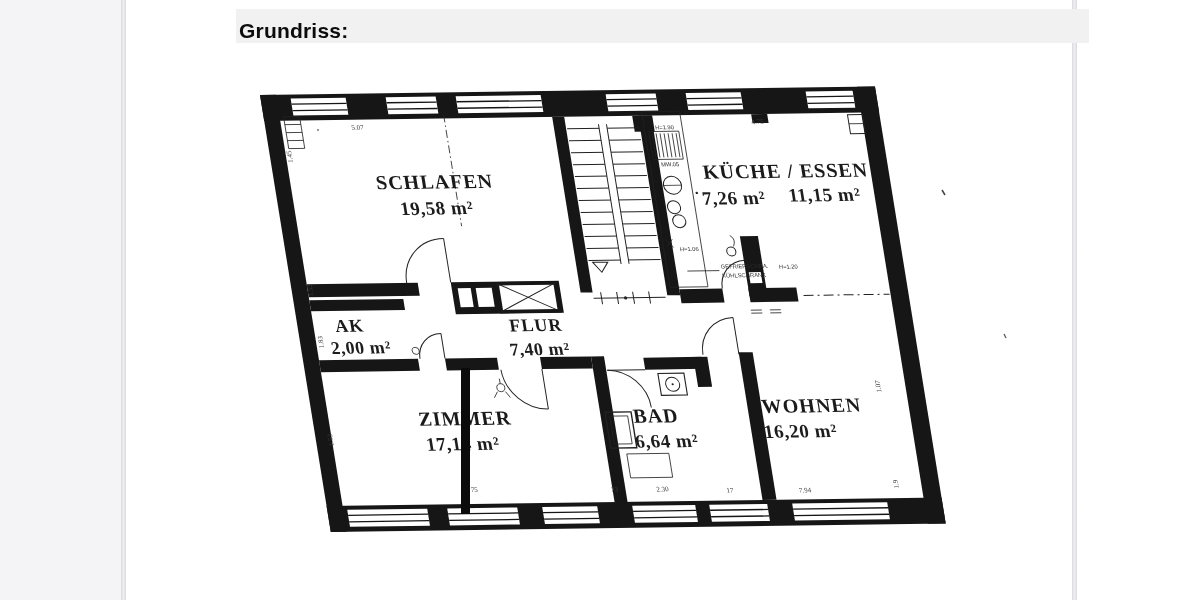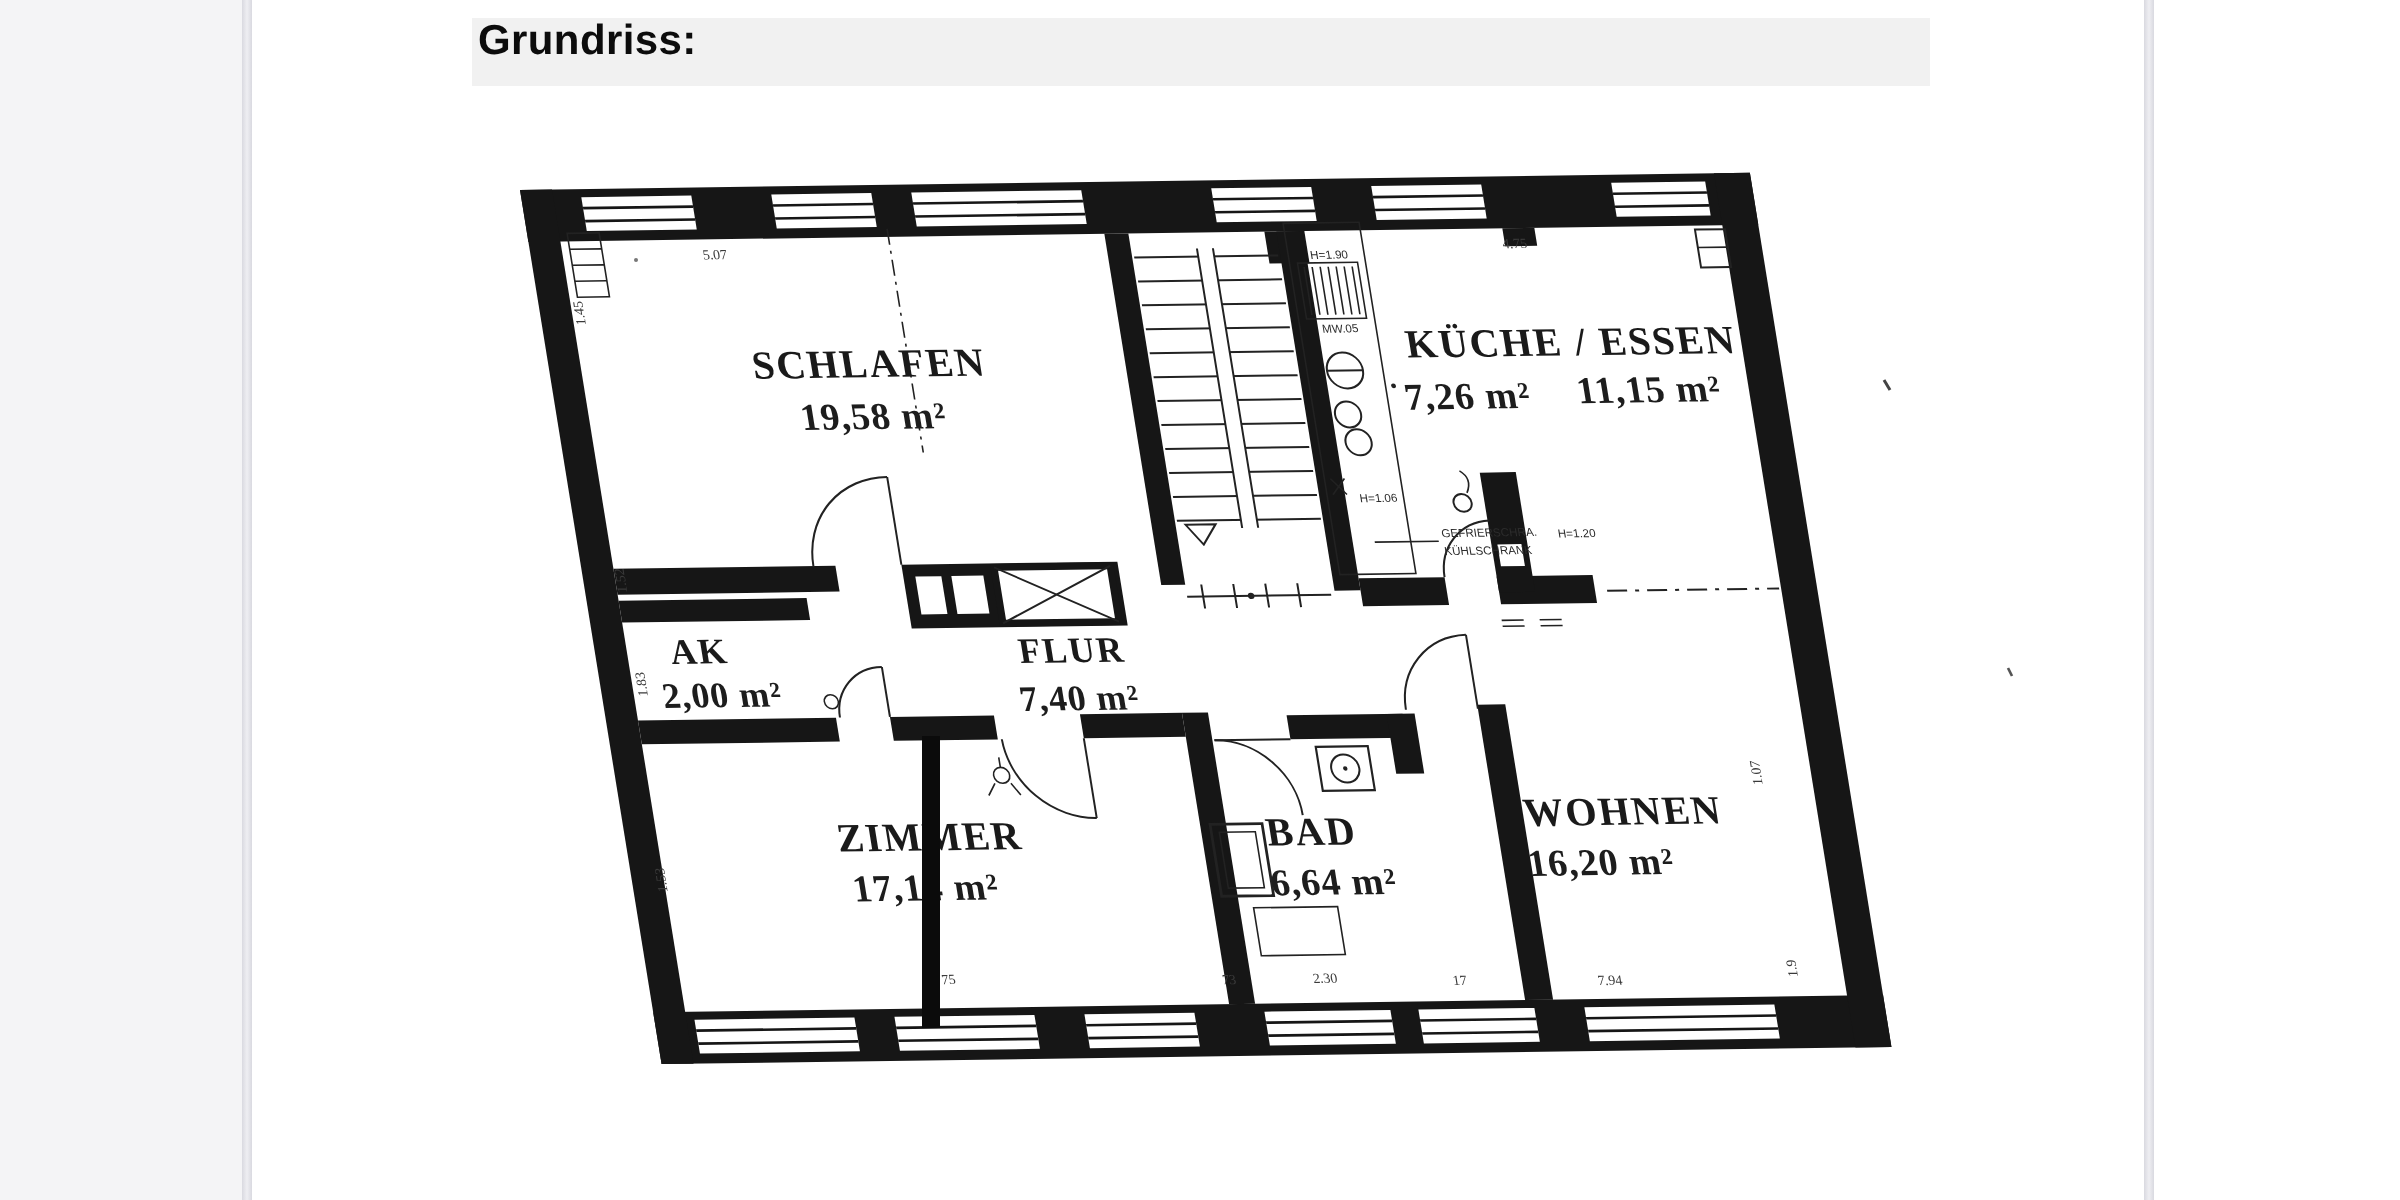--- a/index.html
+++ b/index.html
@@ -3,22 +3,22 @@
 <meta charset="utf-8">
 <style>
   html,body{margin:0;padding:0;background:#ffffff;width:1200px;height:600px;overflow:hidden;
             font-family:"Liberation Sans",sans-serif;}
   .stage{position:relative;width:1200px;height:600px;background:#fff;}
   .gutter-left{position:absolute;left:0;top:0;width:121px;height:600px;background:#f4f4f6;}
   .divider{position:absolute;top:0;width:5px;height:600px;
            background:linear-gradient(to right,#d9d9e0,#eeeef2,#d9d9e0);}
   .divider.left{left:121px;}
   .divider.right{left:1072px;}
-  .header-bar{position:absolute;left:236px;top:9px;width:729px;height:34px;background:#f1f1f1;
-              display:flex;align-items:flex-start;}
+  .header-bar{position:absolute;left:236px;top:9px;width:853px;height:34px;background:#f1f1f1;
+              display:flex;align-items:flex-end;}
   .header-bar .title{font-weight:bold;font-size:21px;color:#0c0c0c;padding-left:3px;letter-spacing:0.2px;}
   .plan-wrap{position:absolute;left:248px;top:78px;width:770px;height:480px;}
   svg{display:block;}
   .wall{fill:#161616;stroke:none;}
   .win{fill:#ffffff;}
   .winline{stroke:#161616;stroke-width:1.3;}
   .thin{stroke:#222222;stroke-width:1;fill:none;}
   .thin2{stroke:#222222;stroke-width:0.8;fill:none;}
   .roomname{font-family:"Liberation Serif",serif;font-weight:bold;font-size:20px;fill:#1a1a1a;
             letter-spacing:1px;text-anchor:middle;}

